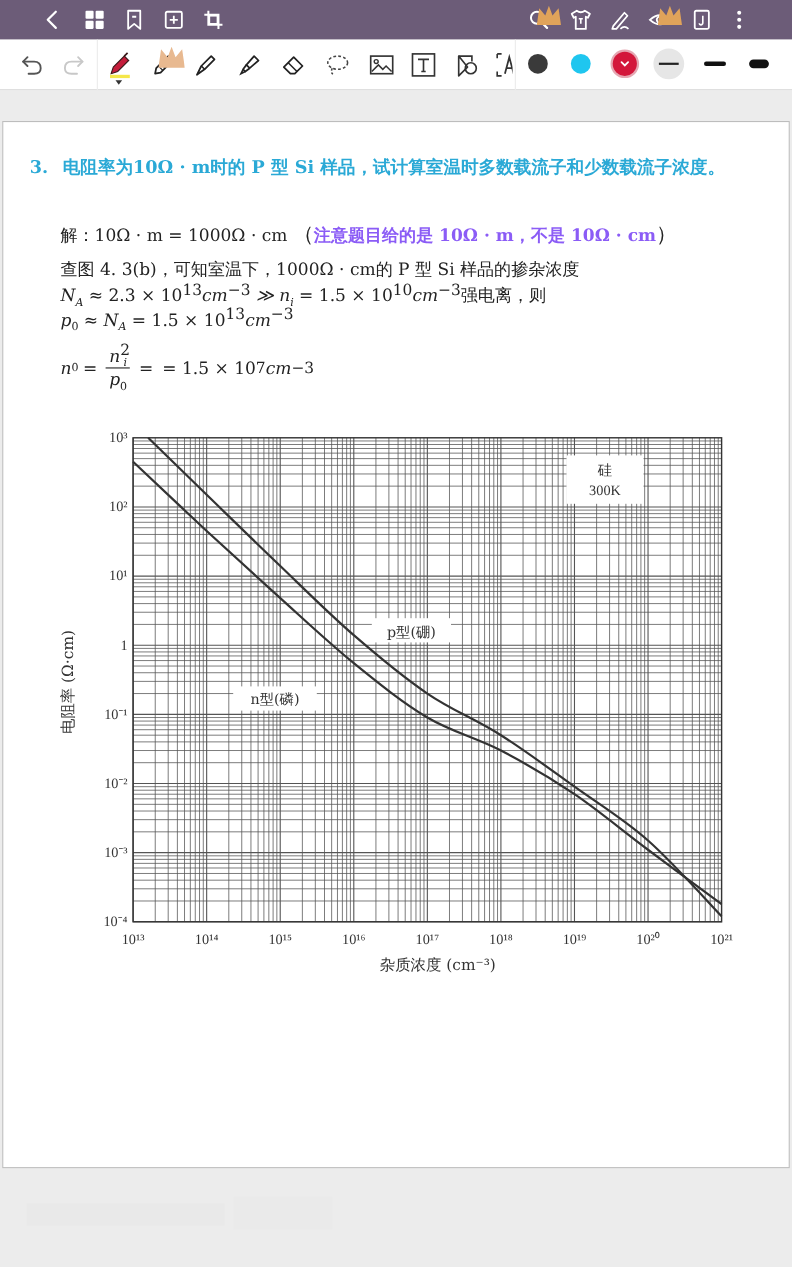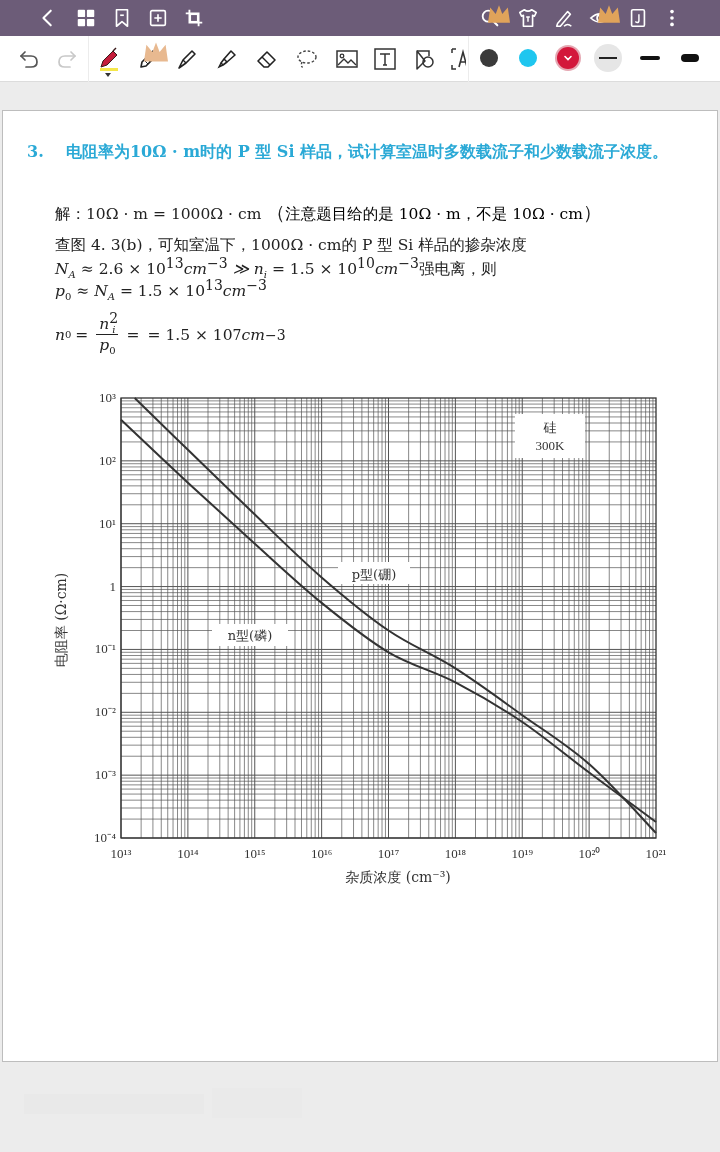--- a/index.html
+++ b/index.html
@@ -9,23 +9,23 @@
   .topbar svg { width: 22px; height: 22px; }
   .crown { position: absolute; top: -3px; right: -8px; width: 10px; height: 8px; }
   .toolbar { position: absolute; left: 0; top: 36px; width: 720px; height: 46px; background: #ffffff; border-bottom: 1px solid #dcdcdc; }
   .toolbar .ico { position: absolute; top: 10px; width: 26px; height: 26px; display: flex; align-items: center; justify-content: center; }
   .toolbar svg { width: 24px; height: 24px; }
   .tb-divider { position: absolute; top: 0; width: 1px; height: 46px; background: #ececec; }
   .swatch { position: absolute; top: 47px; border-radius: 50%; }
   .page { position: absolute; left: 2px; top: 110px; width: 716px; height: 952px; background: #ffffff; border: 1px solid #bdbdbd; }
   .q { position: absolute; left: 27px; top: 140px; width: 650px; color: #2aa9d6; font-family: "DejaVu Serif", serif; font-size: 16px; line-height: 24px; font-weight: bold; }
   .q .num { position: absolute; left: 0; top: 0; }
-  .q .txt { position: absolute; left: 30px; top: 0; width: 620px; text-align: center; }
+  .q .txt { position: absolute; left: 30px; top: 0; width: 620px; }
   .line { position: absolute; left: 55px; font-family: "DejaVu Serif", serif; font-size: 15.5px; color: #222; white-space: nowrap; }
-  .red { color: #000000; }
+  .red { color: #8b5cf6; font-weight: bold; }
   .u { }
   i.m { font-style: italic; }
   sup { font-size: 14px; vertical-align: super; line-height: 0; }
   sub { font-size: 10px; vertical-align: sub; line-height: 0; }
   .frac { display: inline-flex; flex-direction: column; align-items: center; vertical-align: middle; margin: 0 4px; }
   .frac .top { border-bottom: 1px solid #222; padding: 0 3px 1px; line-height: 18px; }
   .frac .bot { padding-top: 1px; line-height: 18px; }
   .chart { position: absolute; left: 40px; top: 380px; width: 660px; height: 520px; }
   .watermark { position: absolute; left: 24px; top: 1086px; width: 280px; height: 36px; opacity: 0.35; }
 </style>
@@ -218,21 +218,21 @@
 <div class="line" style="top:200px">
   <span>解：</span><span>10Ω · m = 1000Ω · cm</span>
   <span style="font-size:19px">（</span><span class="red">注意题目给的是 10Ω · m，不是 10Ω · cm</span><span style="font-size:19px">）</span>
 </div>
 
 <div class="line" style="top:235px">
   <span class="u">查图</span><span> 4. 3(b)，可知室温下，1000Ω · cm的 P 型 Si 样品的掺杂浓度</span>
 </div>
 
 <div class="line" style="top:259px">
-  <i class="m">N</i><sub><i>A</i></sub><span> ≈ 2.6 × 10</span><sup>13</sup><i class="m">cm</i><sup>−3</sup><i class="m"> ≫ n</i><sub><i>i</i></sub><span> = 1.5 × 10</span><sup>10</sup><i class="m">cm</i><sup>−3</sup><span>强电离，则</span>
+  <i class="m">N</i><sub><i>A</i></sub><span> ≈ 2.3 × 10</span><sup>13</sup><i class="m">cm</i><sup>−3</sup><i class="m"> ≫ n</i><sub><i>i</i></sub><span> = 1.5 × 10</span><sup>10</sup><i class="m">cm</i><sup>−3</sup><span>强电离，则</span>
 </div>
 
 <div class="line" style="top:282px">
   <i class="m">p</i><sub>0</sub><i class="m"> ≈ N</i><sub><i>A</i></sub><span> = 1.5 × 10</span><sup>13</sup><i class="m">cm</i><sup>−3</sup>
 </div>
 
 <div class="line" style="top:315px;display:flex;align-items:center">
   <i class="m">n</i>
     <sub>0</sub>
     <span style="margin:0 4px">=</span>

